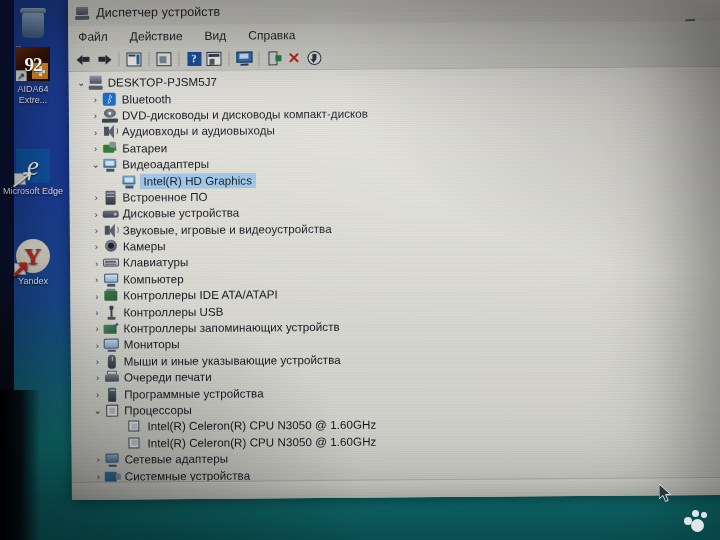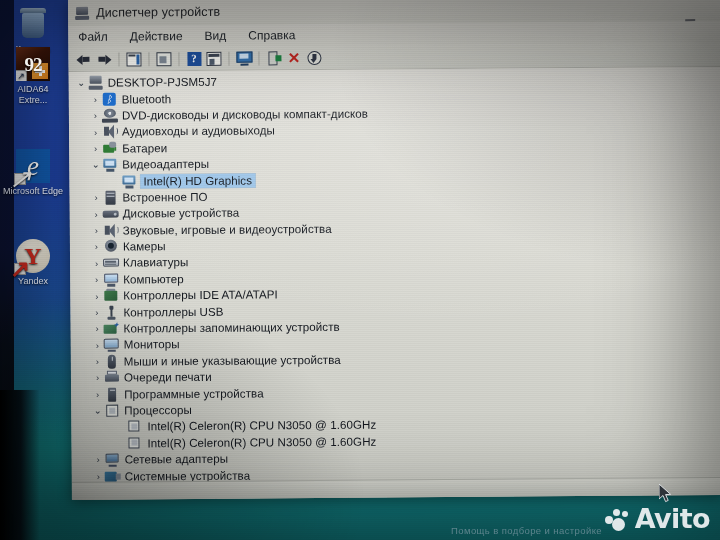--- a/index.html
+++ b/index.html
@@ -714,28 +714,26 @@
     <div id="status-strip">
       <div id="status-ghost"></div>
     </div>
 
   </div>
 
   <div id="scanlines"></div>
   <div id="glare"></div>
   <div id="vignette"></div>
 
-  <div id="wm-sub">Помощь в подборе и настройке</div>
   <div id="watermark">
     <div id="wm-dots">
         <i></i>
         <i></i>
         <i></i>
         <i></i>
       </div>
-    <div id="wm-text">Avito</div>
   </div>
 
   <svg id="cursor" viewBox="0 0 14 20">
     <polygon points="0,0 0,15 4,11.5 6.6,17.6 9.2,16.4 6.6,10.6 11.6,10.3" fill="#2e3339" stroke="#e9ecef" stroke-width="0.9"></polygon>
   </svg>
 
 </div>
 
 </body></html>

